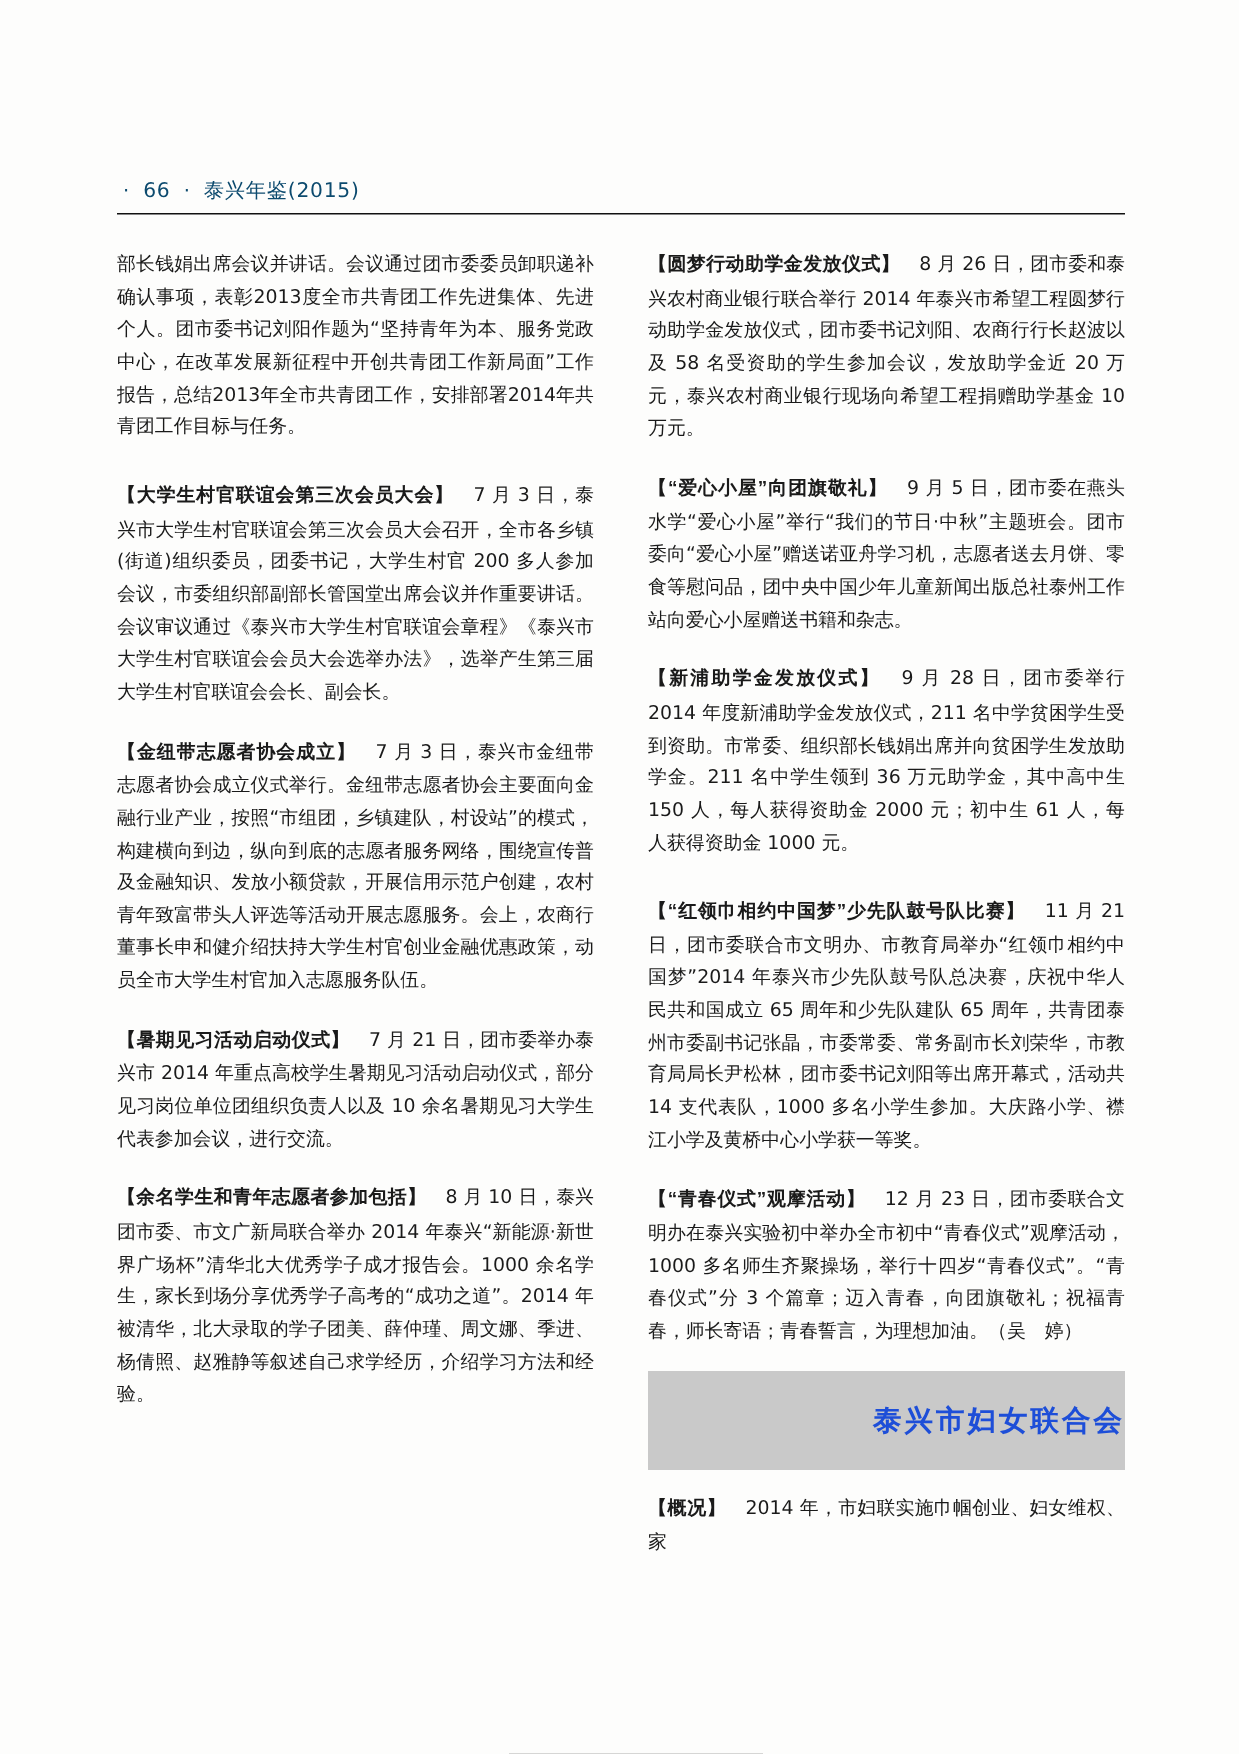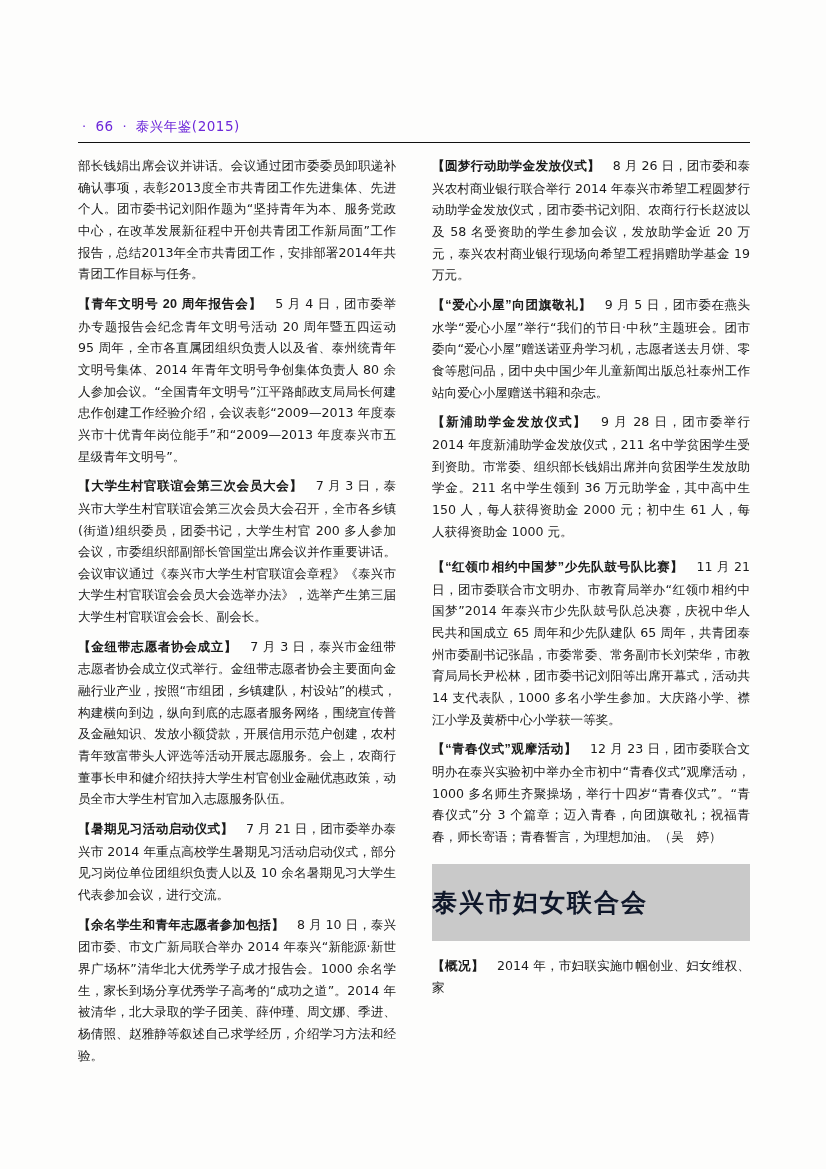--- a/index.html
+++ b/index.html
@@ -19,21 +19,21 @@
     overflow: hidden;
   }
   .page-inner {
     position: absolute;
     left: 78px;
     top: 118px;
     width: 672px;
   }
   .header {
     font-size: 13.5px;
-    color: #6d28d9;
+    color: #0c4a6e;
     letter-spacing: 0.5px;
     padding-bottom: 4px;
     white-space: nowrap;
   }
   .header .dot {
     font-size: 13px;
     padding: 0 4px;
   }
   .header .pagenum {
     font-size: 13.5px;
@@ -54,42 +54,42 @@
   .col {
     width: 318px;
     font-size: 12.6px;
     line-height: 1.72;
     color: #1a1a1a;
     text-align: justify;
     text-justify: inter-ideograph;
   }
   .col.left { margin-right: 36px; }
   p {
-    margin: 0 0 0.05em 0;
+    margin: 10px 0 0.05em 0;
     text-indent: 0;
   }
   .entry {
     margin-bottom: 2px;
   }
   .entry b, .lead {
     font-weight: bold;
   }
   .lead {
     font-family: Liberation Sans, sans-serif;
     letter-spacing: 0.3px;
   }
   .section-title {
     background: #c9c9c9;
-    text-align: left;
-    font-size: 25px;
+    text-align: right;
+    font-size: 19px;
     font-weight: bold;
     letter-spacing: 2px;
     padding: 17px 0 17px 0;
     margin: 16px 0 14px 0;
-    color: #0f172a;
+    color: #1d4ed8;
   }
   .sig {
     text-align: right;
   }
   .spacer { height: 6px; }
 </style>
 </head>
 <body>
 
 <div class="page">
@@ -105,23 +105,20 @@
 
     <div class="cols">
 
       <div class="col left">
 
         <div class="entry">
           <p>部长钱娟出席会议并讲话。会议通过团市委委员卸职递补确认事项，表彰2013度全市共青团工作先进集体、先进个人。团市委书记刘阳作题为“坚持青年为本、服务党政中心，在改革发展新征程中开创共青团工作新局面”工作报告，总结2013年全市共青团工作，安排部署2014年共青团工作目标与任务。</p>
         </div>
         <div class="spacer"></div>
 
-        <div class="entry">
-          <p><span class="lead">【青年文明号 20 周年报告会】</span><span>　5 月 4 日，团市委举办专题报告会纪念青年文明号活动 20 周年暨五四运动 95 周年，全市各直属团组织负责人以及省、泰州统青年文明号集体、2014 年青年文明号争创集体负责人 80 余人参加会议。“全国青年文明号”江平路邮政支局局长何建忠作创建工作经验介绍，会议表彰“2009—2013 年度泰兴市十优青年岗位能手”和“2009—2013 年度泰兴市五星级青年文明号”。</span></p>
-        </div>
         <div class="spacer"></div>
 
         <div class="entry">
           <p><span class="lead">【大学生村官联谊会第三次会员大会】</span><span>　7 月 3 日，泰兴市大学生村官联谊会第三次会员大会召开，全市各乡镇(街道)组织委员，团委书记，大学生村官 200 多人参加会议，市委组织部副部长管国堂出席会议并作重要讲话。会议审议通过《泰兴市大学生村官联谊会章程》《泰兴市大学生村官联谊会会员大会选举办法》，选举产生第三届大学生村官联谊会会长、副会长。</span></p>
         </div>
         <div class="spacer"></div>
 
         <div class="entry">
           <p><span class="lead">【金纽带志愿者协会成立】</span><span>　7 月 3 日，泰兴市金纽带志愿者协会成立仪式举行。金纽带志愿者协会主要面向金融行业产业，按照“市组团，乡镇建队，村设站”的模式，构建横向到边，纵向到底的志愿者服务网络，围绕宣传普及金融知识、发放小额贷款，开展信用示范户创建，农村青年致富带头人评选等活动开展志愿服务。会上，农商行董事长申和健介绍扶持大学生村官创业金融优惠政策，动员全市大学生村官加入志愿服务队伍。</span></p>
         </div>
@@ -134,21 +131,21 @@
 
         <div class="entry">
           <p><span class="lead">【余名学生和青年志愿者参加包括】</span><span>　8 月 10 日，泰兴团市委、市文广新局联合举办 2014 年泰兴“新能源·新世界广场杯”清华北大优秀学子成才报告会。1000 余名学生，家长到场分享优秀学子高考的“成功之道”。2014 年被清华，北大录取的学子团美、薛仲瑾、周文娜、季进、杨倩照、赵雅静等叙述自己求学经历，介绍学习方法和经验。</span></p>
         </div>
 
       </div>
 
       <div class="col right">
 
         <div class="entry">
-          <p><span class="lead">【圆梦行动助学金发放仪式】</span><span>　8 月 26 日，团市委和泰兴农村商业银行联合举行 2014 年泰兴市希望工程圆梦行动助学金发放仪式，团市委书记刘阳、农商行行长赵波以及 58 名受资助的学生参加会议，发放助学金近 20 万元，泰兴农村商业银行现场向希望工程捐赠助学基金 19 万元。</span></p>
+          <p><span class="lead">【圆梦行动助学金发放仪式】</span><span>　8 月 26 日，团市委和泰兴农村商业银行联合举行 2014 年泰兴市希望工程圆梦行动助学金发放仪式，团市委书记刘阳、农商行行长赵波以及 58 名受资助的学生参加会议，发放助学金近 20 万元，泰兴农村商业银行现场向希望工程捐赠助学基金 10 万元。</span></p>
         </div>
         <div class="spacer"></div>
 
         <div class="entry">
           <p><span class="lead">【“爱心小屋”向团旗敬礼】</span><span>　9 月 5 日，团市委在燕头水学“爱心小屋”举行“我们的节日·中秋”主题班会。团市委向“爱心小屋”赠送诺亚舟学习机，志愿者送去月饼、零食等慰问品，团中央中国少年儿童新闻出版总社泰州工作站向爱心小屋赠送书籍和杂志。</span></p>
         </div>
         <div class="spacer"></div>
 
         <div class="entry">
           <p><span class="lead">【新浦助学金发放仪式】</span><span>　9 月 28 日，团市委举行 2014 年度新浦助学金发放仪式，211 名中学贫困学生受到资助。市常委、组织部长钱娟出席并向贫困学生发放助学金。211 名中学生领到 36 万元助学金，其中高中生 150 人，每人获得资助金 2000 元；初中生 61 人，每人获得资助金 1000 元。</span></p>

